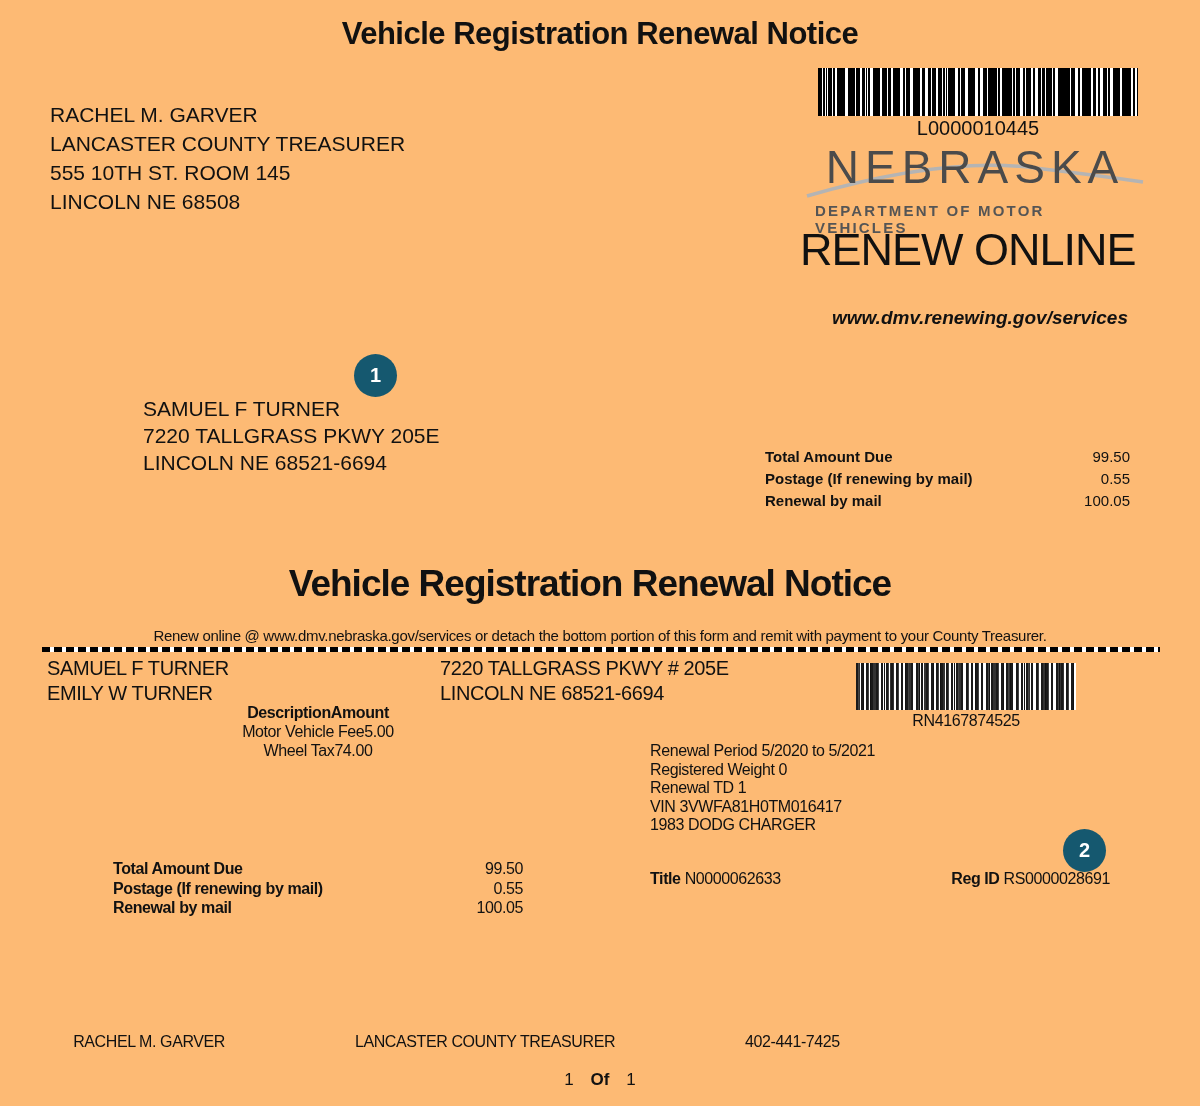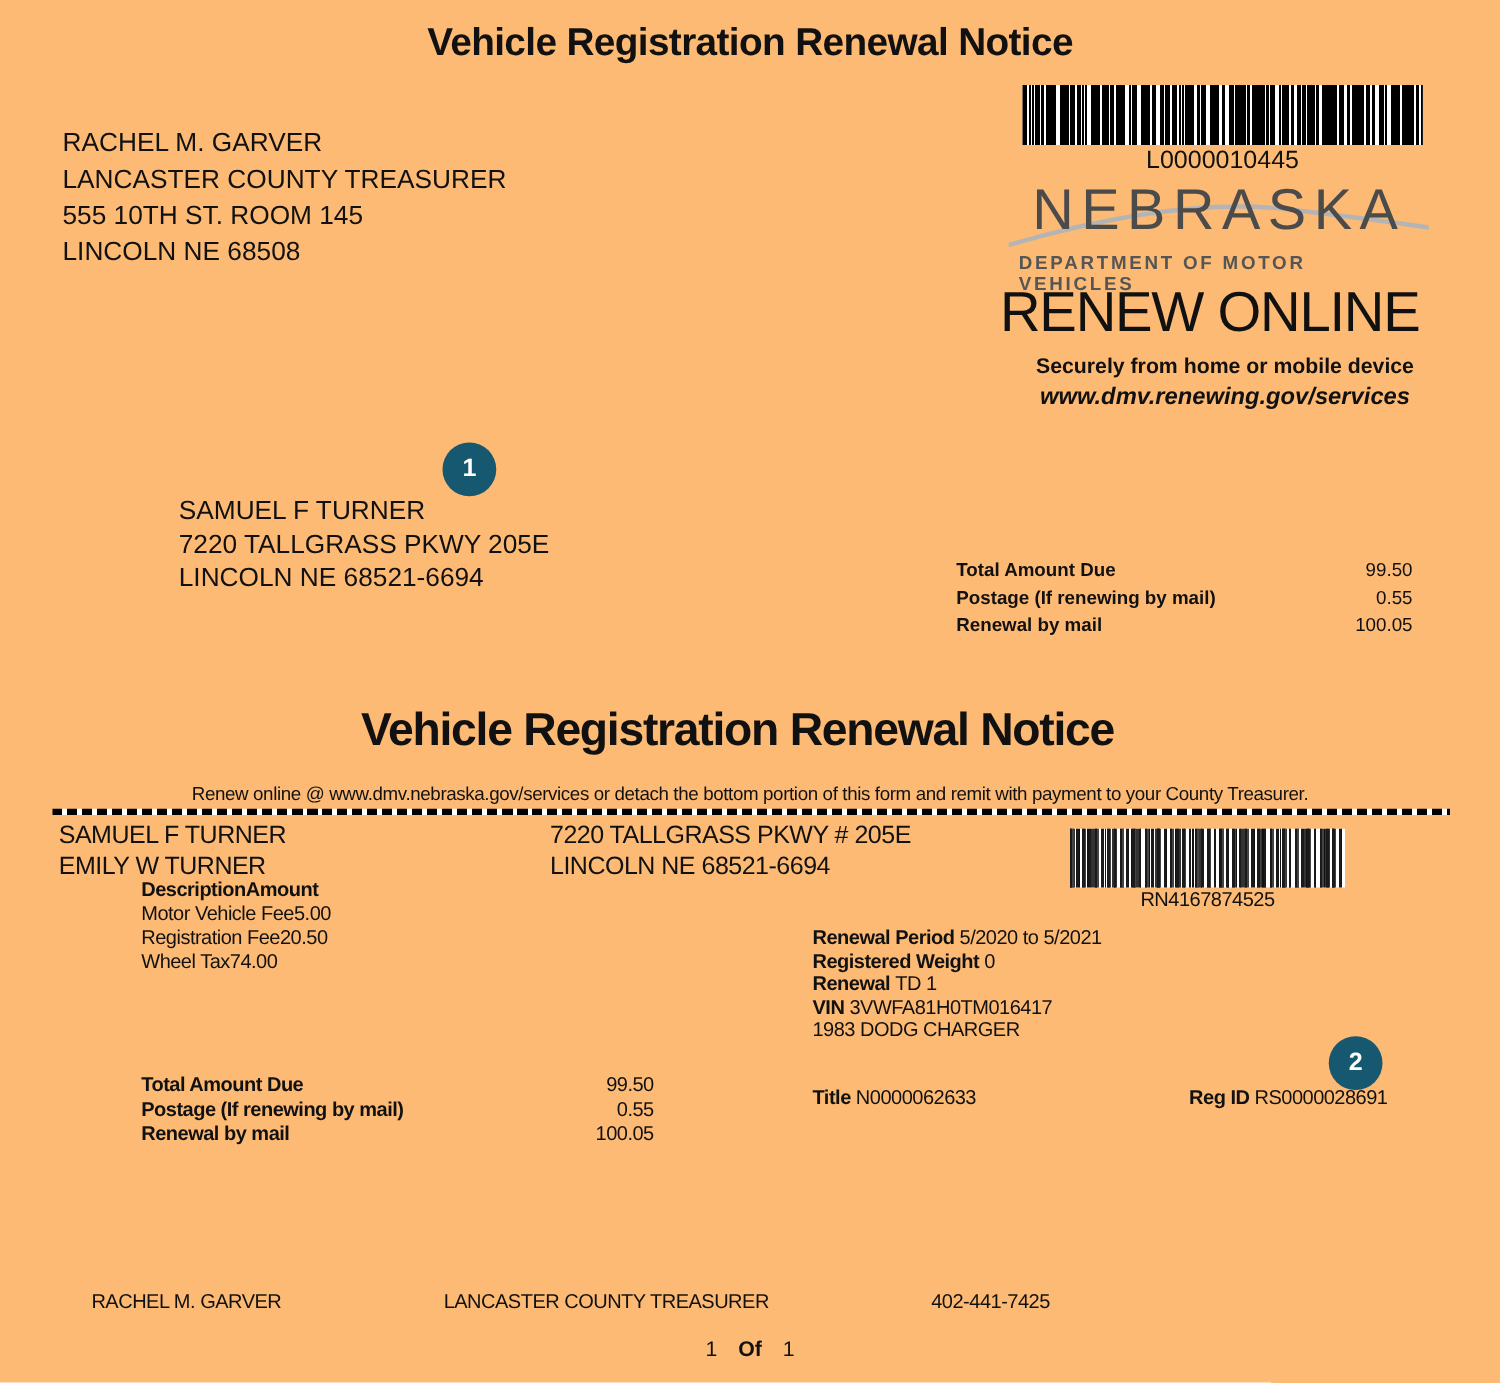--- a/index.html
+++ b/index.html
@@ -73,24 +73,24 @@
   }
   .instruction { left:0; right:0; top:627px; text-align:center;
     font-size:15px; letter-spacing:-0.3px; }
   .dashline { left:42px; right:40px; top:647px; height:5px;
     background:repeating-linear-gradient(90deg,#000 0 8px,#fff 8px 12px); }
   .owners { left:47px; top:656px; font-size:20px; line-height:25px; }
   .owner-address { left:440px; top:656px; font-size:20px; line-height:25px; }
   .barcode2-wrap { left:856px; top:663px; width:220px; height:47px; }
   .barcode2-label { left:856px; top:712px; width:220px; text-align:center; font-size:16px; }
   .fees { left:113px; top:703px; width:410px; font-size:16px; }
-  .fees .frow { display:flex; justify-content:flex-start; line-height:19px; }
+  .fees .frow { display:flex; justify-content:center; line-height:19px; }
   .fees .fhead { font-weight:bold; }
   .vehicle { left:650px; top:742px; font-size:16px; line-height:18.5px; }
-  .vehicle .vlabel { font-weight:bold; }
+  .vehicle .vlabel { font-weight:normal; }
   .vehicle .gap { display:inline-block; width:18px; }
   .totals-bottom { left:113px; top:859px; width:410px; font-size:16px; }
   .totals-bottom .trow { display:flex; justify-content:space-between; line-height:19.5px; }
   .totals-bottom .tlabel { font-weight:bold; }
   .titlereg { left:650px; top:870px; width:460px; font-size:16px;
     display:flex; justify-content:space-between; }
   .titlereg .vlabel { font-weight:bold; }
   .footer-line { left:0px; top:1033px; width:1000px; font-size:16px;
     display:flex; }
   .footer-line .f1 { width:225px; text-align:right; }
@@ -120,21 +120,20 @@
 
   <div class="abs logo-wrap">
     <svg class="logo-swoosh" width="340" height="70" viewBox="0 0 340 70">
       <path d="M2 58 Q 140 18 230 30 Q 290 37 338 44" fill="none" stroke="#b4b4b4" stroke-width="3.5"></path>
     </svg>
     <div class="logo-text">NEBRASKA</div>
     <div class="logo-sub">DEPARTMENT OF MOTOR VEHICLES</div>
   </div>
 
   <div class="abs renew-headline">RENEW ONLINE</div>
-  <div class="abs renew-line1">Securely from home or mobile device</div>
   <div class="abs renew-url">www.dmv.renewing.gov/services</div>
 
   <div class="abs marker marker1" style="background:#15586f">1</div>
 
   <div class="abs recipient-address">
     <div>SAMUEL F TURNER</div>
     <div>7220 TALLGRASS PKWY  205E</div>
     <div>LINCOLN NE  68521-6694</div>
   </div>
 
@@ -173,24 +172,20 @@
   <div class="abs barcode2-label cond">RN4167874525</div>
 
   <div class="abs fees cond">
     <div class="frow fhead">
       <span>Description</span>
       <span>Amount</span>
     </div>
     <div class="frow">
       <span>Motor Vehicle Fee</span>
       <span>5.00</span>
-    </div>
-    <div class="frow">
-      <span>Registration Fee</span>
-      <span>20.50</span>
     </div>
     <div class="frow">
       <span>Wheel Tax</span>
       <span>74.00</span>
     </div>
   </div>
 
   <div class="abs vehicle cond">
     <div>
       <span class="vlabel">Renewal Period </span>

